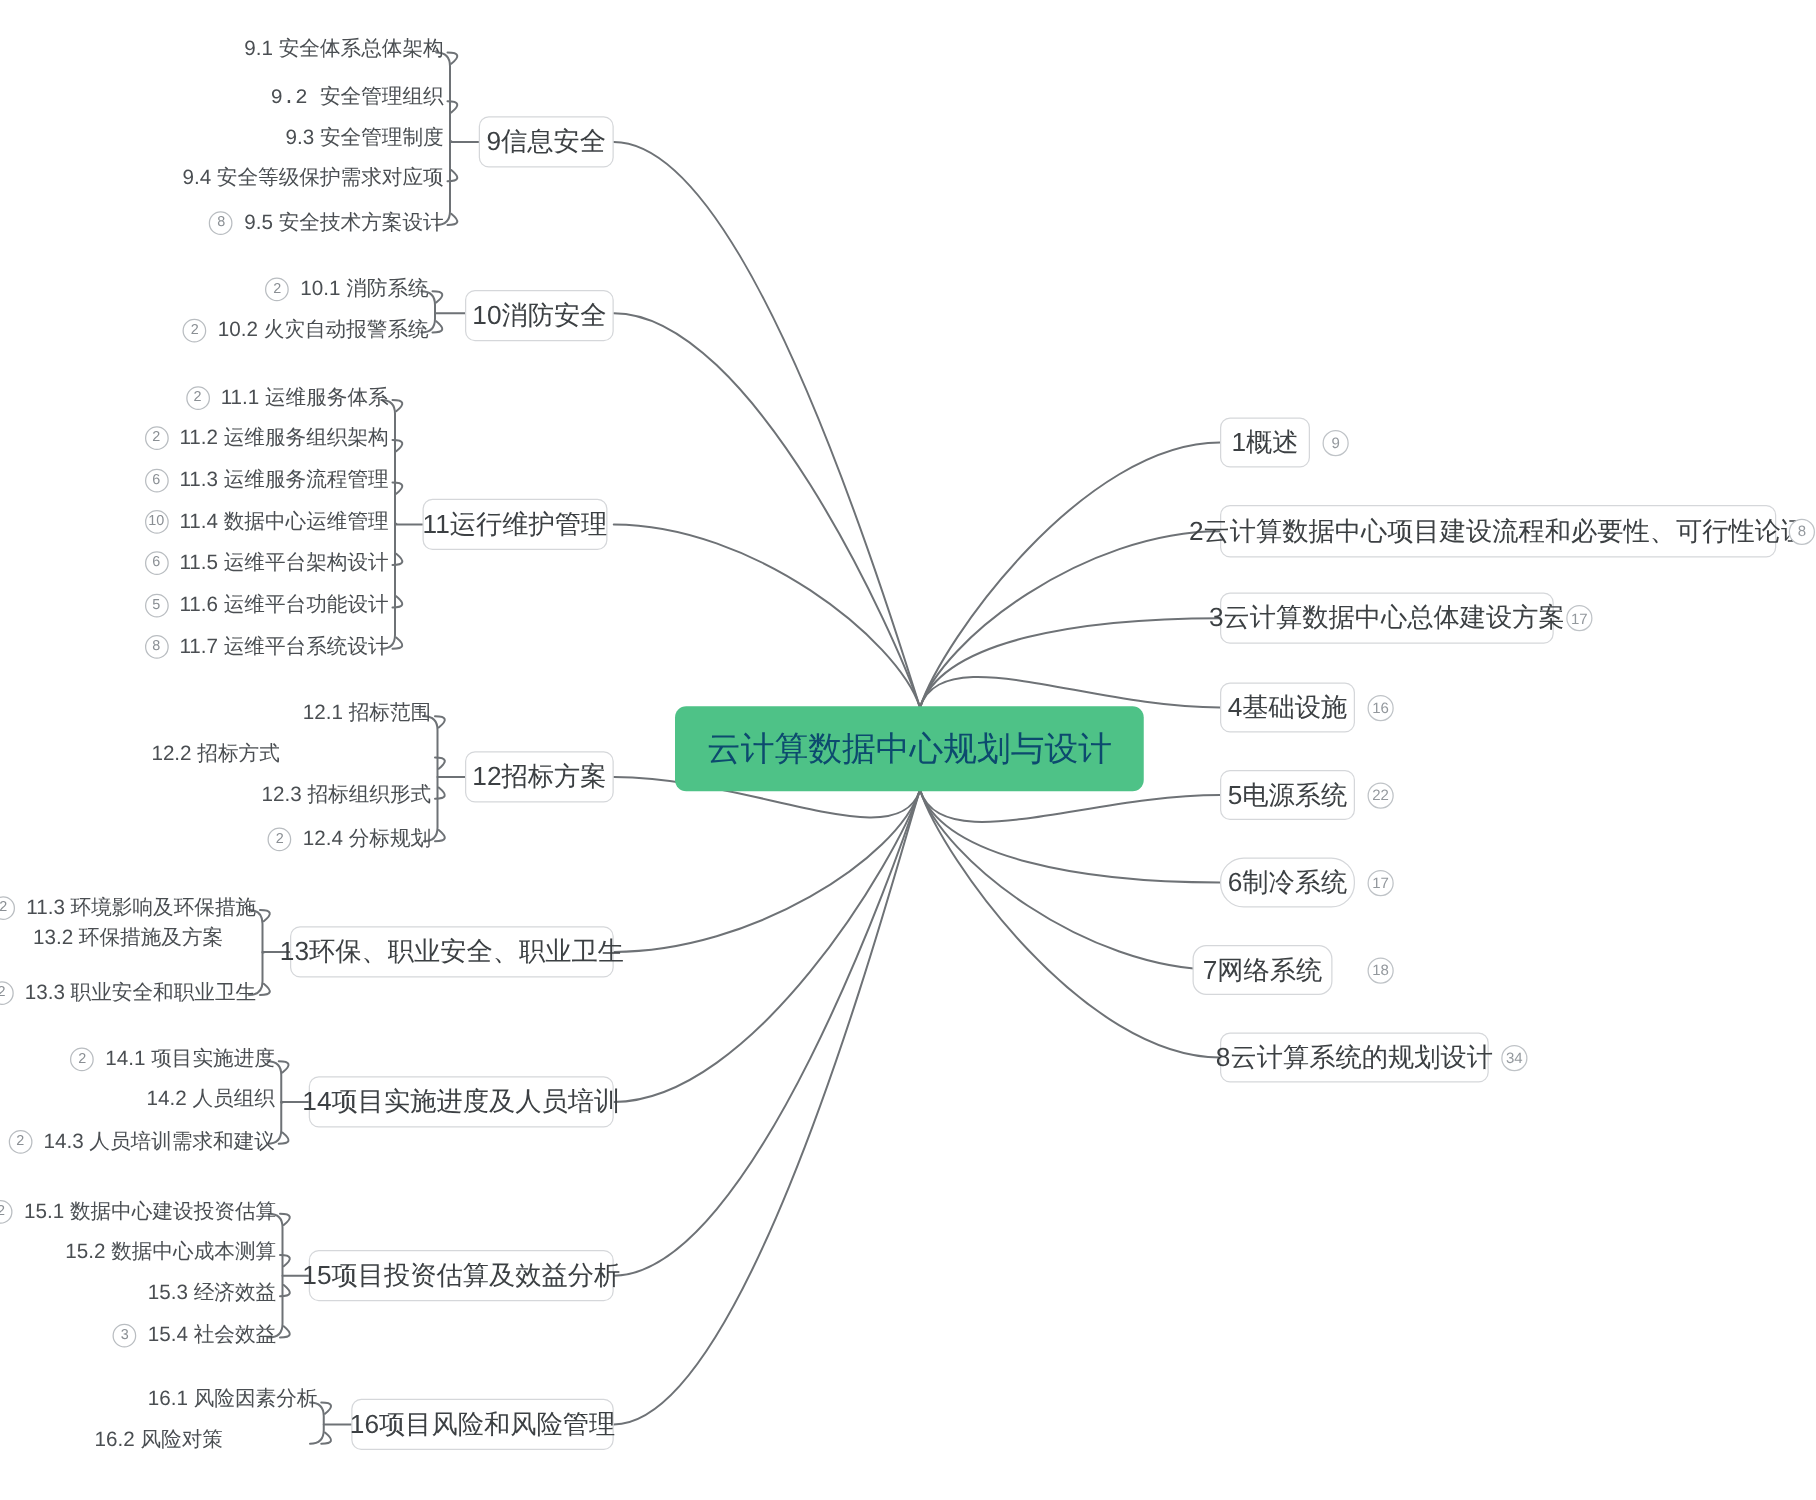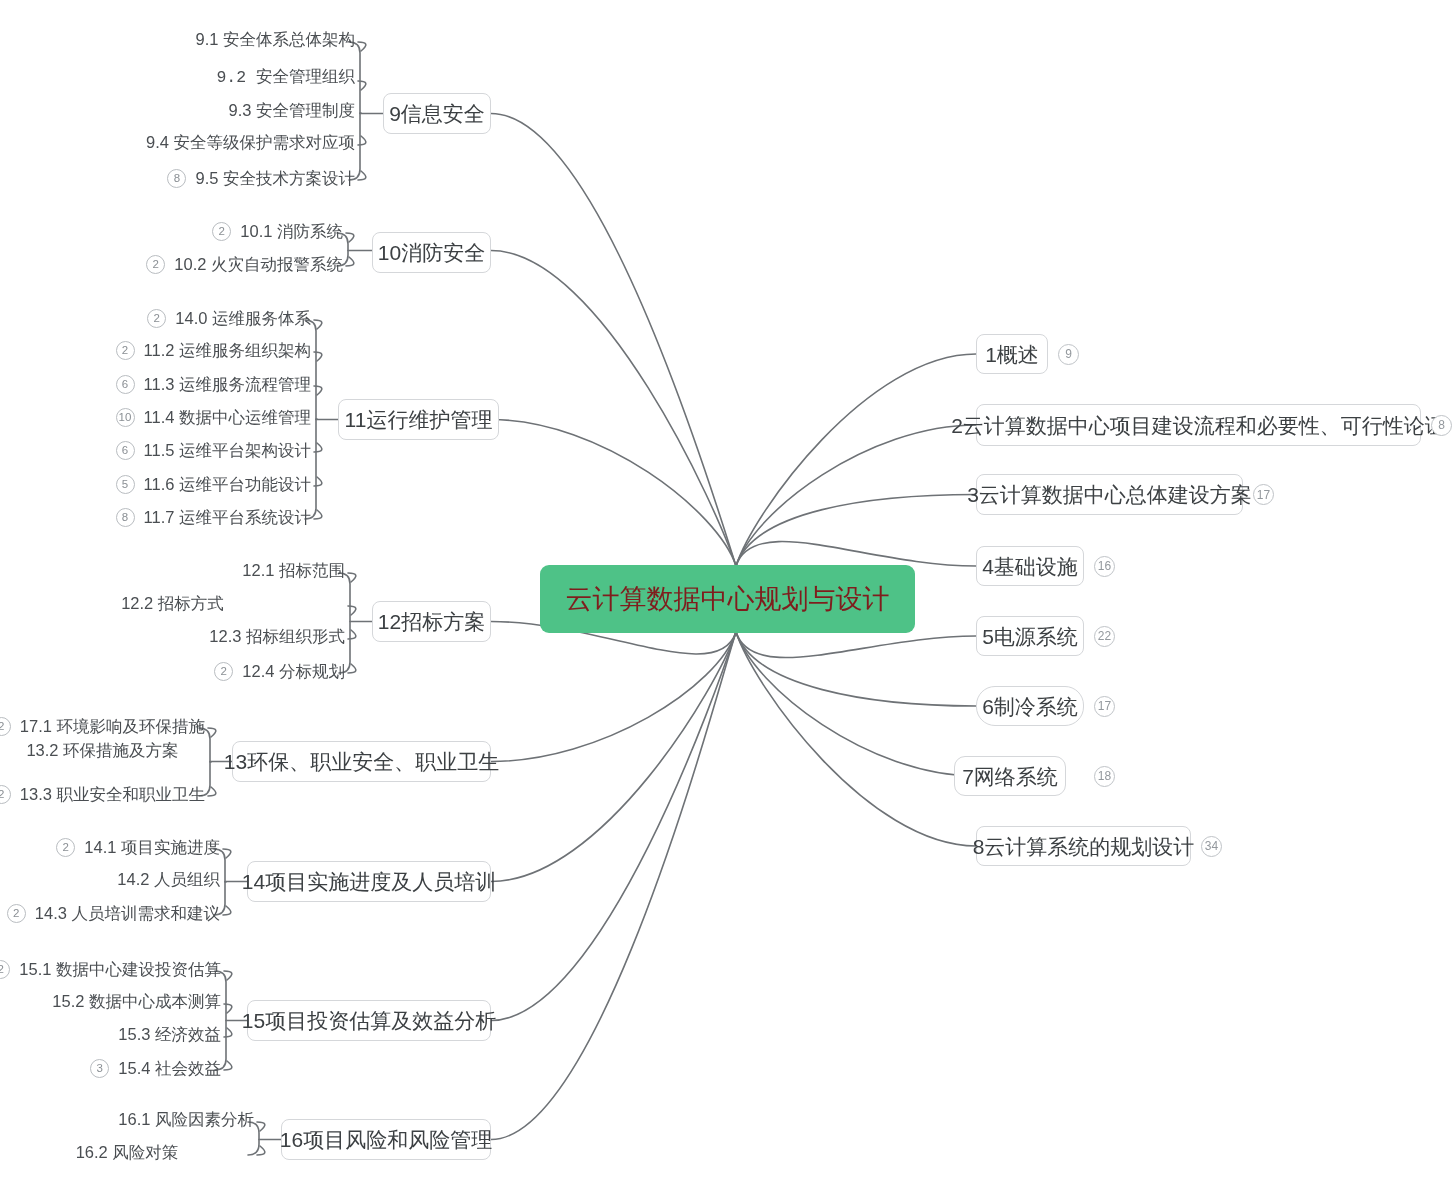--- a/index.html
+++ b/index.html
@@ -24,21 +24,21 @@
     line-height:1;
     display:flex;
     align-items:center;
     justify-content:center;
     white-space:nowrap;
     padding:0 12px;
   }
   .node.root{
     background:#4ec287;
     border:none;
-    color:#7f1d1d;
+    color:#0c4a6e;
     font-size:27px;
     border-radius:9px;
     padding:10px 22px;
   }
 
   .leaf{
     position:absolute;
     font-size:16.5px;
     color:#4a4e52;
     line-height:1;
@@ -201,26 +201,26 @@
         <span>10消防安全</span>
       </div>
       <div class="leaf" style="top: 222px; left: 0px; width: 343px; justify-content: flex-end;">
         <span class="badge">2</span>
         <span class="lbl">10.1 消防系统</span>
       </div>
       <div class="leaf" style="top: 255px; left: 0px; width: 343px; justify-content: flex-end;">
         <span class="badge">2</span>
         <span class="lbl">10.2 火灾自动报警系统</span>
       </div>
-      <div class="node" style="left: 338px; top: 399px; width: 161px; height: 41px;">
+      <div class="node" style="left: 338px; top: 399px; width: 148px; height: 41px;">
         <span>11运行维护管理</span>
       </div>
       <div class="leaf" style="top: 309px; left: 0px; width: 311px; justify-content: flex-end;">
         <span class="badge">2</span>
-        <span class="lbl">14.0 运维服务体系</span>
+        <span class="lbl">11.1 运维服务体系</span>
       </div>
       <div class="leaf" style="top: 341px; left: 0px; width: 311px; justify-content: flex-end;">
         <span class="badge">2</span>
         <span class="lbl">11.2 运维服务组织架构</span>
       </div>
       <div class="leaf" style="top: 375px; left: 0px; width: 311px; justify-content: flex-end;">
         <span class="badge">6</span>
         <span class="lbl">11.3 运维服务流程管理</span>
       </div>
       <div class="leaf" style="top: 408px; left: 0px; width: 311px; justify-content: flex-end;">
@@ -253,21 +253,21 @@
       </div>
       <div class="leaf" style="top: 662px; left: 0px; width: 345px; justify-content: flex-end;">
         <span class="badge">2</span>
         <span class="lbl">12.4 分标规划</span>
       </div>
       <div class="node" style="left: 232px; top: 741px; width: 259px; height: 41px;">
         <span>13环保、职业安全、职业卫生</span>
       </div>
       <div class="leaf" style="top: 717px; left: 0px; width: 205px; justify-content: flex-end;">
         <span class="badge">2</span>
-        <span class="lbl">17.1 环境影响及环保措施</span>
+        <span class="lbl">11.3 环境影响及环保措施</span>
       </div>
       <div class="leaf" style="top: 742px; left: 0px; width: 205px; justify-content: center;">
         <span class="lbl">13.2 环保措施及方案</span>
       </div>
       <div class="leaf" style="top: 785px; left: 0px; width: 205px; justify-content: flex-end;">
         <span class="badge">2</span>
         <span class="lbl">13.3 职业安全和职业卫生</span>
       </div>
       <div class="node" style="left: 247px; top: 861px; width: 244px; height: 41px;">
         <span>14项目实施进度及人员培训</span>

